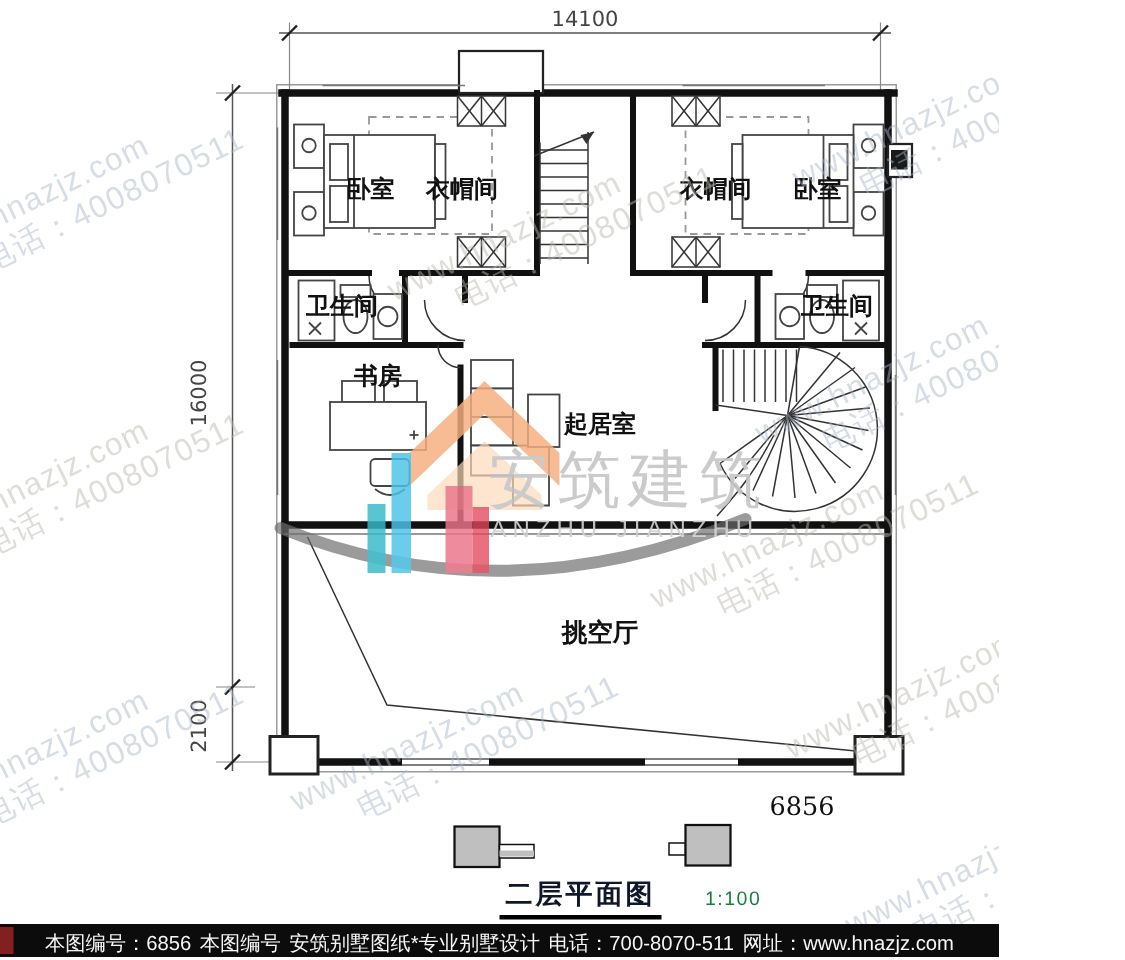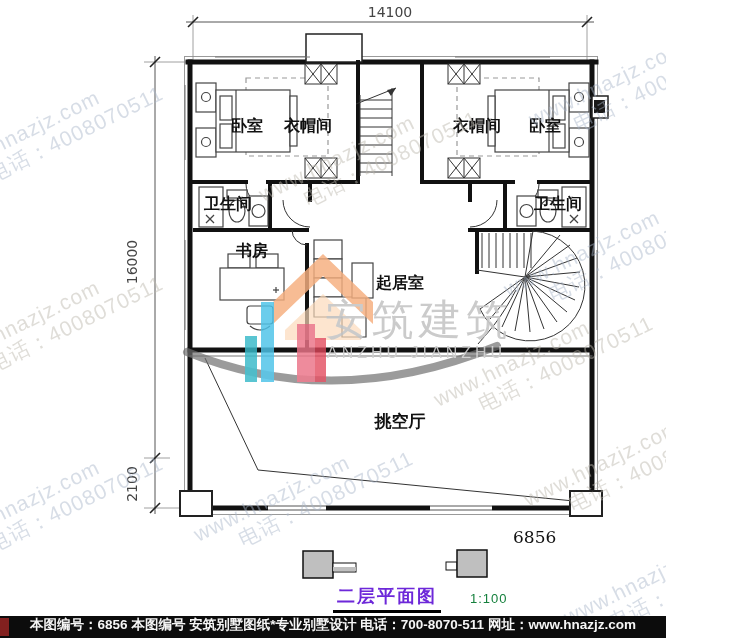--- a/index.html
+++ b/index.html
@@ -8,27 +8,27 @@
   .plan-svg{position:absolute;left:0;top:0;z-index:1;}
   
   .wm{position:absolute;z-index:3;transform:rotate(-26deg);transform-origin:left top;
       font-size:21px;letter-spacing:1px;line-height:1.15;pointer-events:none;white-space:nowrap;}
   .wm .l2{display:block;margin-left:38px;}
   .wm-blue{color:rgba(168,180,200,.46);}
   .wm-warm{color:rgba(188,184,174,.48);}
   
   .logo{position:absolute;left:175px;top:240px;width:345px;height:170px;z-index:2;opacity:.92;pointer-events:none;}
   
-  .plan-title{position:absolute;left:333px;top:584px;z-index:4;font-size:18px;font-weight:bold;color:#6d28d9;
+  .plan-title{position:absolute;left:333px;top:584px;z-index:4;font-size:18px;font-weight:bold;color:#0f172a;
               border-bottom:3px solid #000;padding:0 4px 2px 4px;letter-spacing:2px;}
   .plan-scale{position:absolute;left:470px;top:591px;z-index:4;font-size:13px;color:#15803d;letter-spacing:1px;}
   
   .footer{position:absolute;left:0;right:0;bottom:2px;height:22px;background:#0c0c0c;z-index:6;
-          display:flex;align-items:flex-start;justify-content:space-between;padding:0 30px;
-          font-size:13.5px;font-weight:bold;color:#f5f5f5;white-space:nowrap;}
+          display:flex;align-items:flex-end;justify-content:space-between;padding:0 30px;
+          font-size:13.5px;font-weight:normal;color:#f5f5f5;white-space:nowrap;}
   .footer-accent{position:absolute;left:0;bottom:4px;width:9px;height:18px;background:#82201f;z-index:7;}
 </style>
 </head>
 <body>
 
 <div class="canvas">
 
   <svg class="plan-svg" width="750" height="615" viewBox="0 0 750 615">
 
     <rect x="184.5" y="56.5" width="413" height="458" fill="none" stroke="#9a9a9a" stroke-width="1"></rect>

